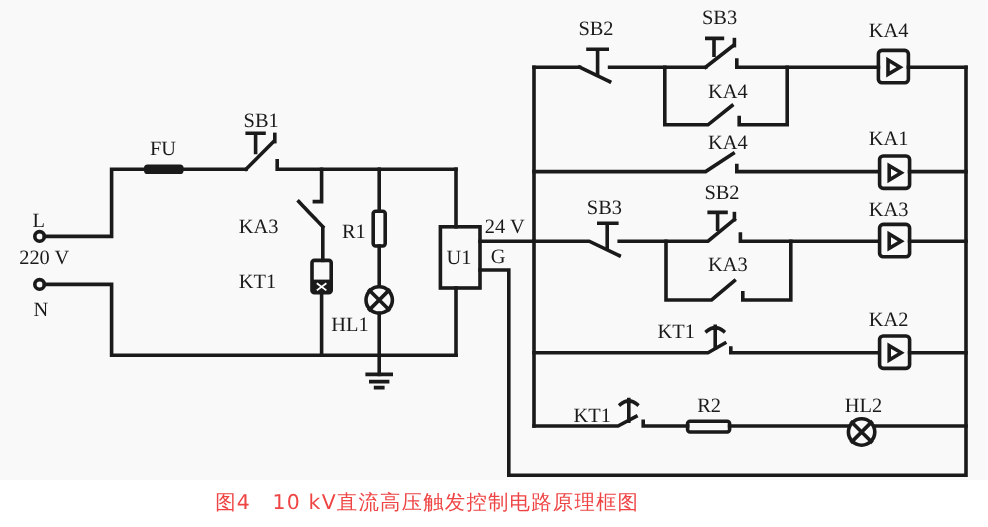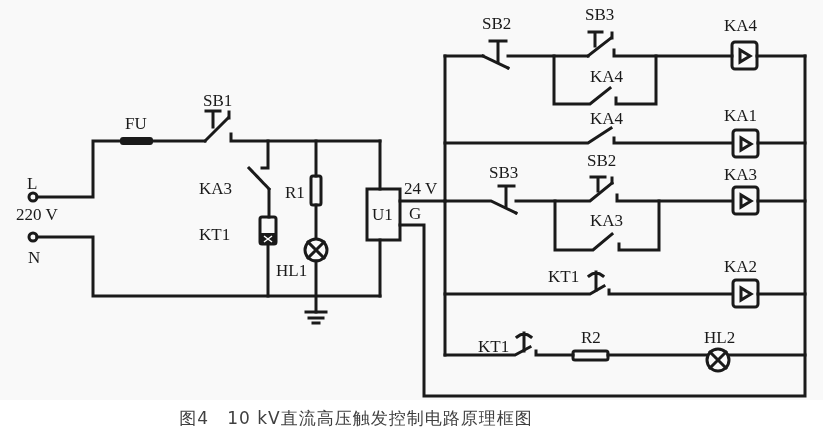--- a/index.html
+++ b/index.html
@@ -2,21 +2,21 @@
 <html><head>
 <meta charset="utf-8">
 <style>
   html, body { margin: 0; padding: 0; background: #ffffff; }
   body { width: 823px; height: 439px; position: relative; overflow: hidden; }
   #figure { position: absolute; left: 0; top: 0; width: 823px; height: 400px; background: #f9f9f9; }
   svg { position: absolute; left: 0; top: 0; }
   .w { stroke: #1a1a1a; stroke-width: 3; fill: none; stroke-linecap: square; }
   .lbl { font-family: "Liberation Serif", serif; font-size: 17px; fill: #1a1a1a; }
   #caption { position: absolute; left: 0; top: 407px; width: 712px; text-align: center;
-             font-family: "DejaVu Sans", sans-serif; font-size: 17px; color: #404040; letter-spacing: 1px; }
+             font-family: "DejaVu Sans", sans-serif; font-size: 17px; color: #ef4444; letter-spacing: 1px; }
 </style>
 </head>
 <body>
 
 <div id="figure">
 <svg width="823" height="400" viewBox="0 0 823 400">
 
   <g>
     <circle cx="33" cy="197" r="4" class="w" stroke-width="2.5"></circle>
     <path d="M37 197 H93 V141 H120" class="w"></path>

